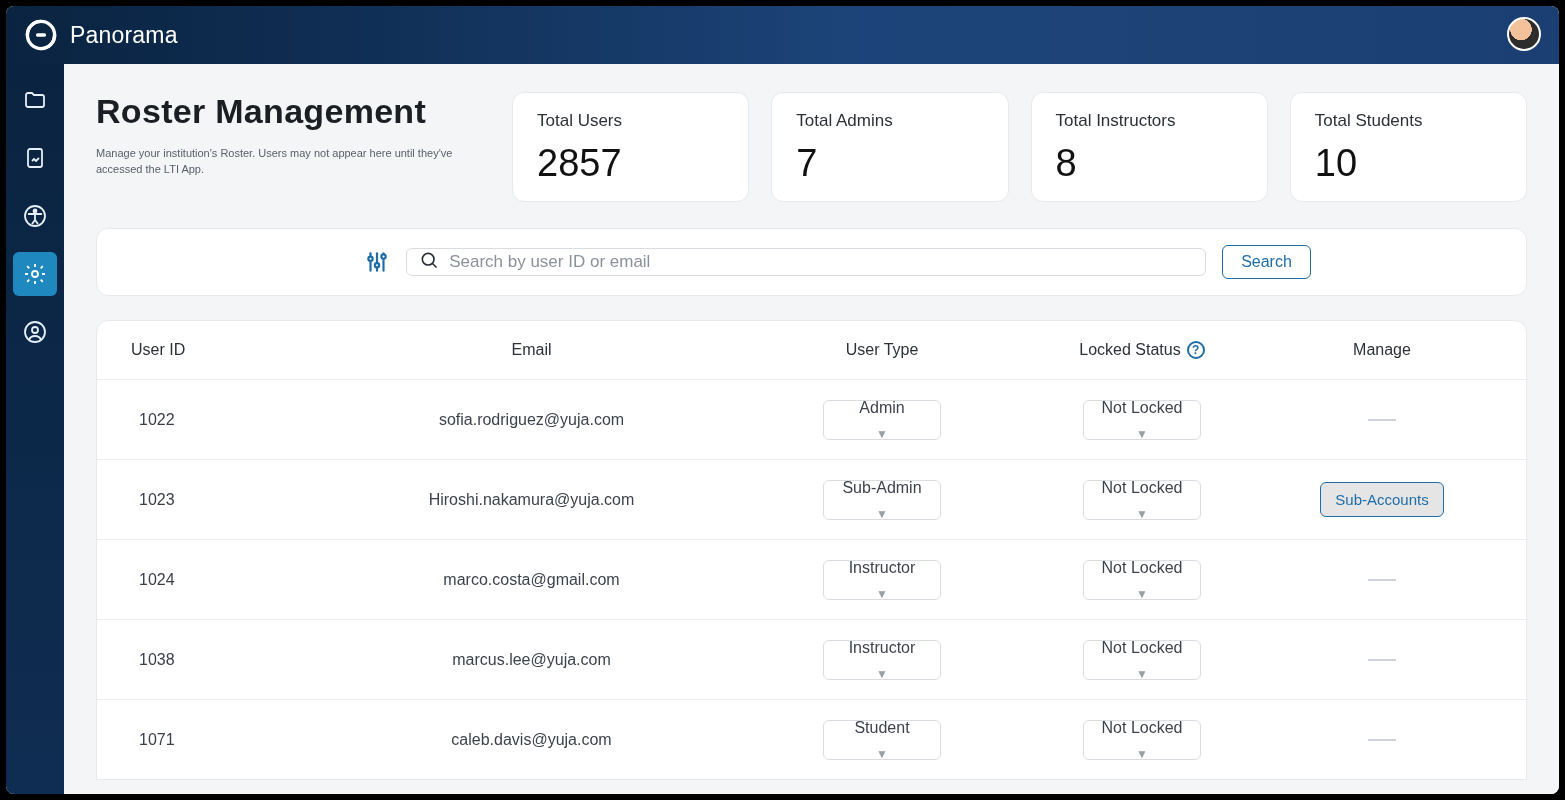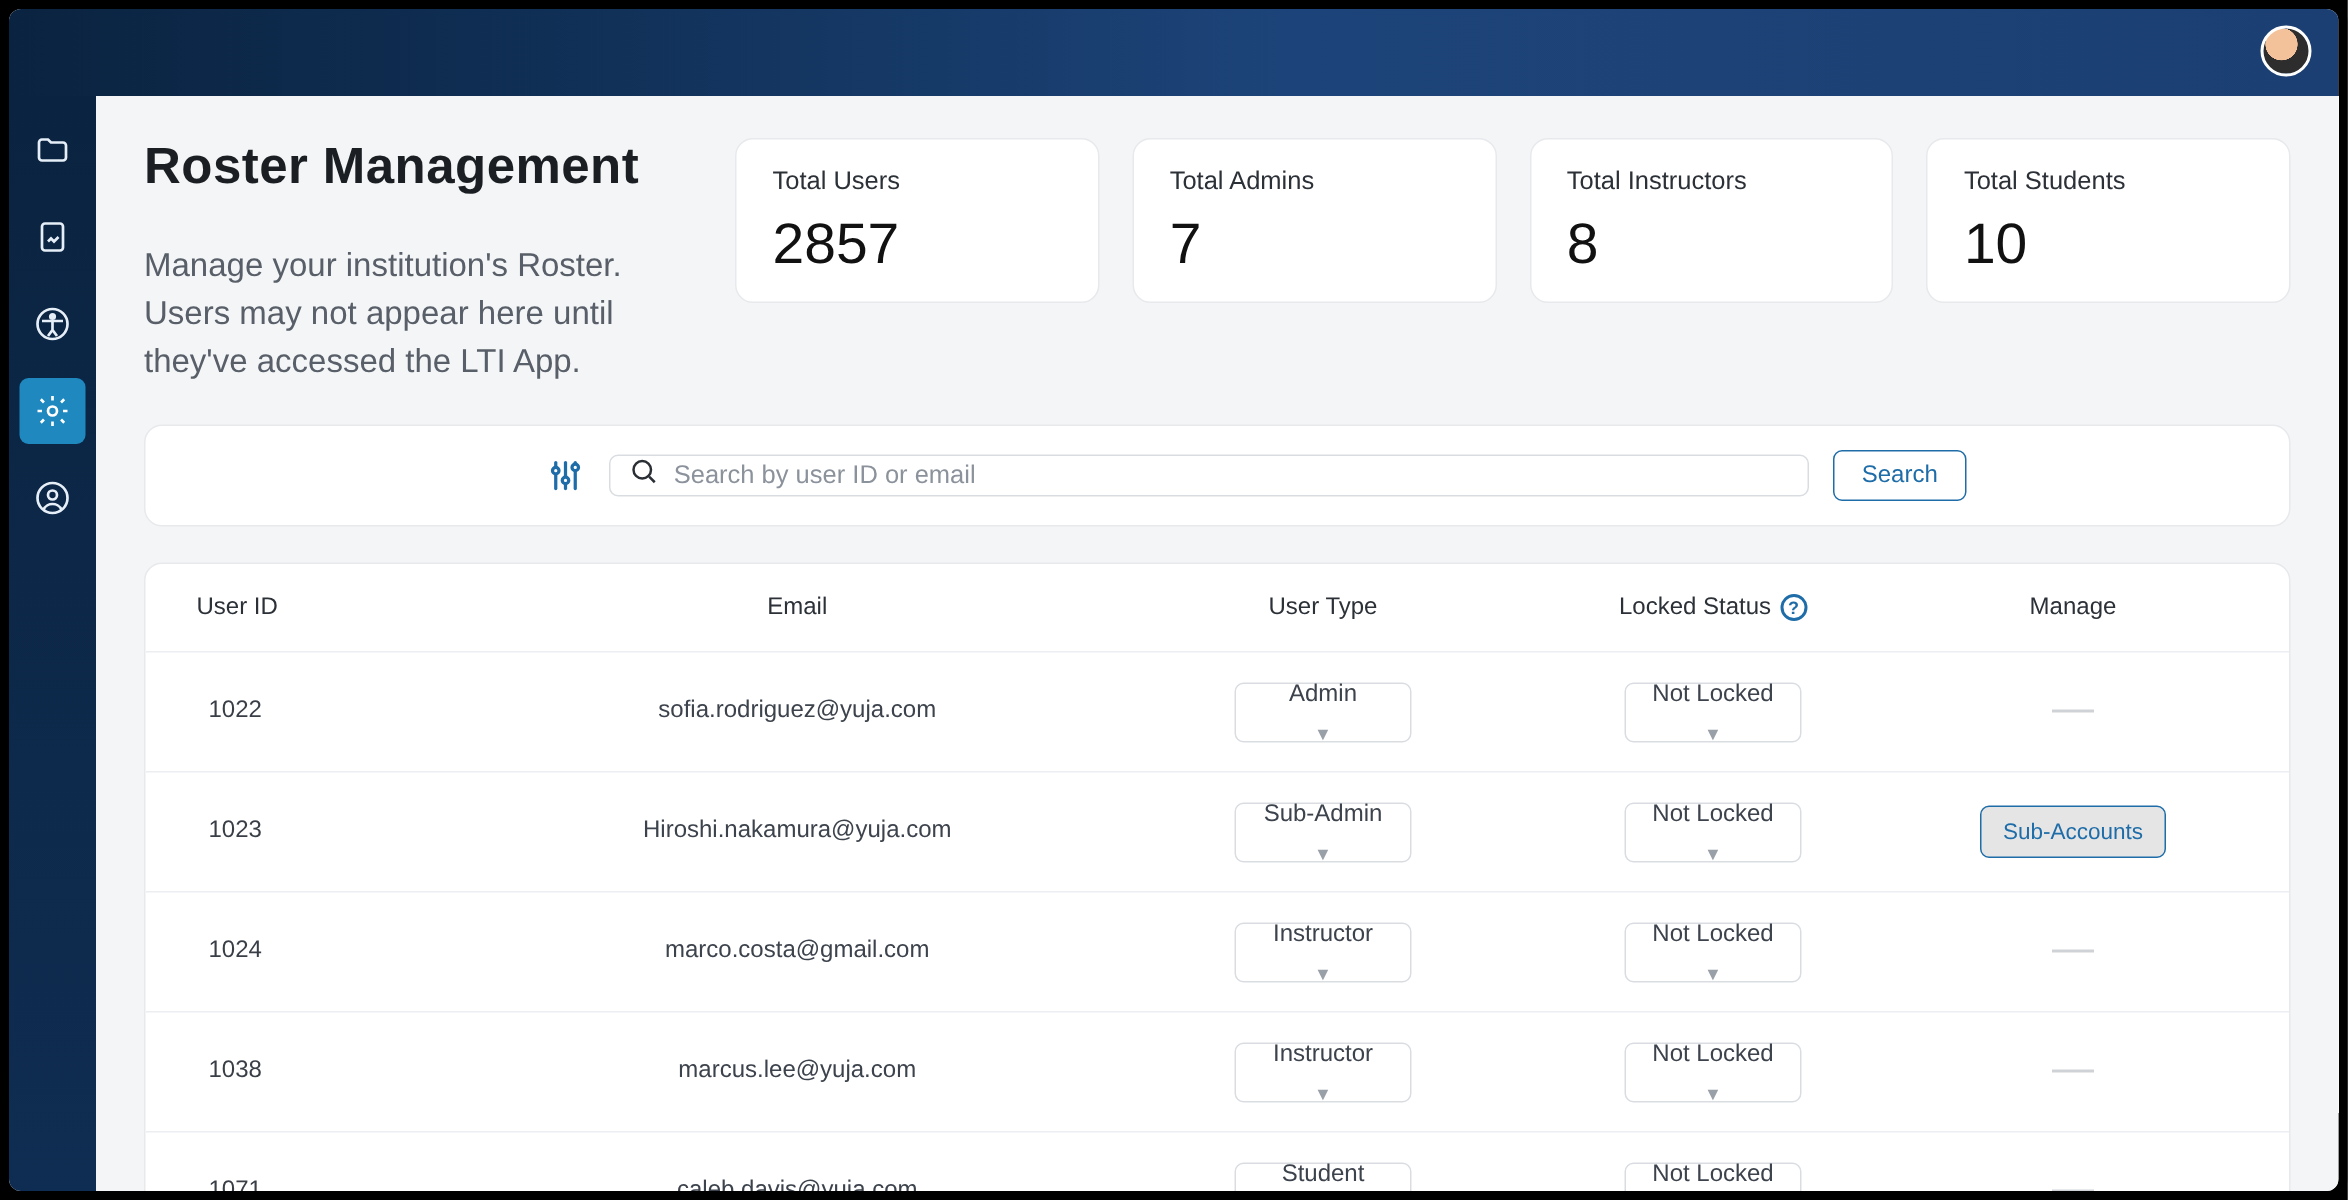--- a/index.html
+++ b/index.html
@@ -37,24 +37,24 @@
   .sidebar .nav-item {
     width: 44px; height: 44px; display:flex; align-items:center; justify-content:center;
     color: #e6eef7; border-radius: 6px; cursor: pointer;
   }
   .sidebar .nav-item.active { background: #1e88bf; color: #fff; }
   .sidebar svg { width: 24px; height: 24px; }
 
   
   .main { flex: 1 1 auto; background: #f4f5f6; overflow: auto; padding: 28px 32px 0 32px; }
 
-  .header-row { display: flex; gap: 14px; align-items: flex-start; margin-bottom: 26px; }
+  .header-row { display: flex; gap: 36px; align-items: flex-start; margin-bottom: 26px; }
   .title-block { flex: 0 0 380px; }
   .page-title { font-size: 34px; font-weight: 600; color: #1b1f23; letter-spacing: 0.3px; }
-  .page-sub { margin-top: 30px; font-size: 22px; color: #585f69; line-height: 1.45; max-width: 380px; }
+  .page-sub { margin-top: 15px; font-size: 11px; color: #585f69; line-height: 1.45; max-width: 380px; }
 
   .stats { flex: 1 1 auto; display: flex; gap: 22px; }
   .stat-card {
     flex: 1 1 0; background: #fff; border: 1px solid #e7e9ec; border-radius: 12px;
     padding: 18px 24px 16px 24px;
   }
   .stat-card .label { font-size: 17px; color: #2c3138; }
   .stat-card .value { font-size: 38px; font-weight: 400; color: #111; margin-top: 11px; }
 
   
@@ -118,20 +118,30 @@
   }
 
 </style>
 </head>
 <body>
 
 <div class="frame">
     <div class="inner">
 
   <div class="topbar">
+    <div class="logo">
+      <span class="logo-mark">
+        <svg viewBox="0 0 100 100" fill="none" stroke="#fff" stroke-width="10" stroke-linecap="round">
+          <path d="M50 10 A40 40 0 1 0 90 50"></path>
+          <path d="M50 90 A40 40 0 1 0 10 50"></path>
+          <line x1="40" y1="50" x2="60" y2="50"></line>
+        </svg>
+      </span>
+      <span class="app-name">Panorama</span>
+    </div>
     <div class="avatar"></div>
   </div>
 
   <div class="body-row">
 
     <div class="sidebar">
       <div class="nav-item">
         <svg viewBox="0 0 24 24" fill="none" stroke="currentColor" stroke-width="1.8">
               <path d="M3 7a2 2 0 0 1 2-2h4l2 2h8a2 2 0 0 1 2 2v8a2 2 0 0 1-2 2H5a2 2 0 0 1-2-2V7z"></path>
             </svg>

